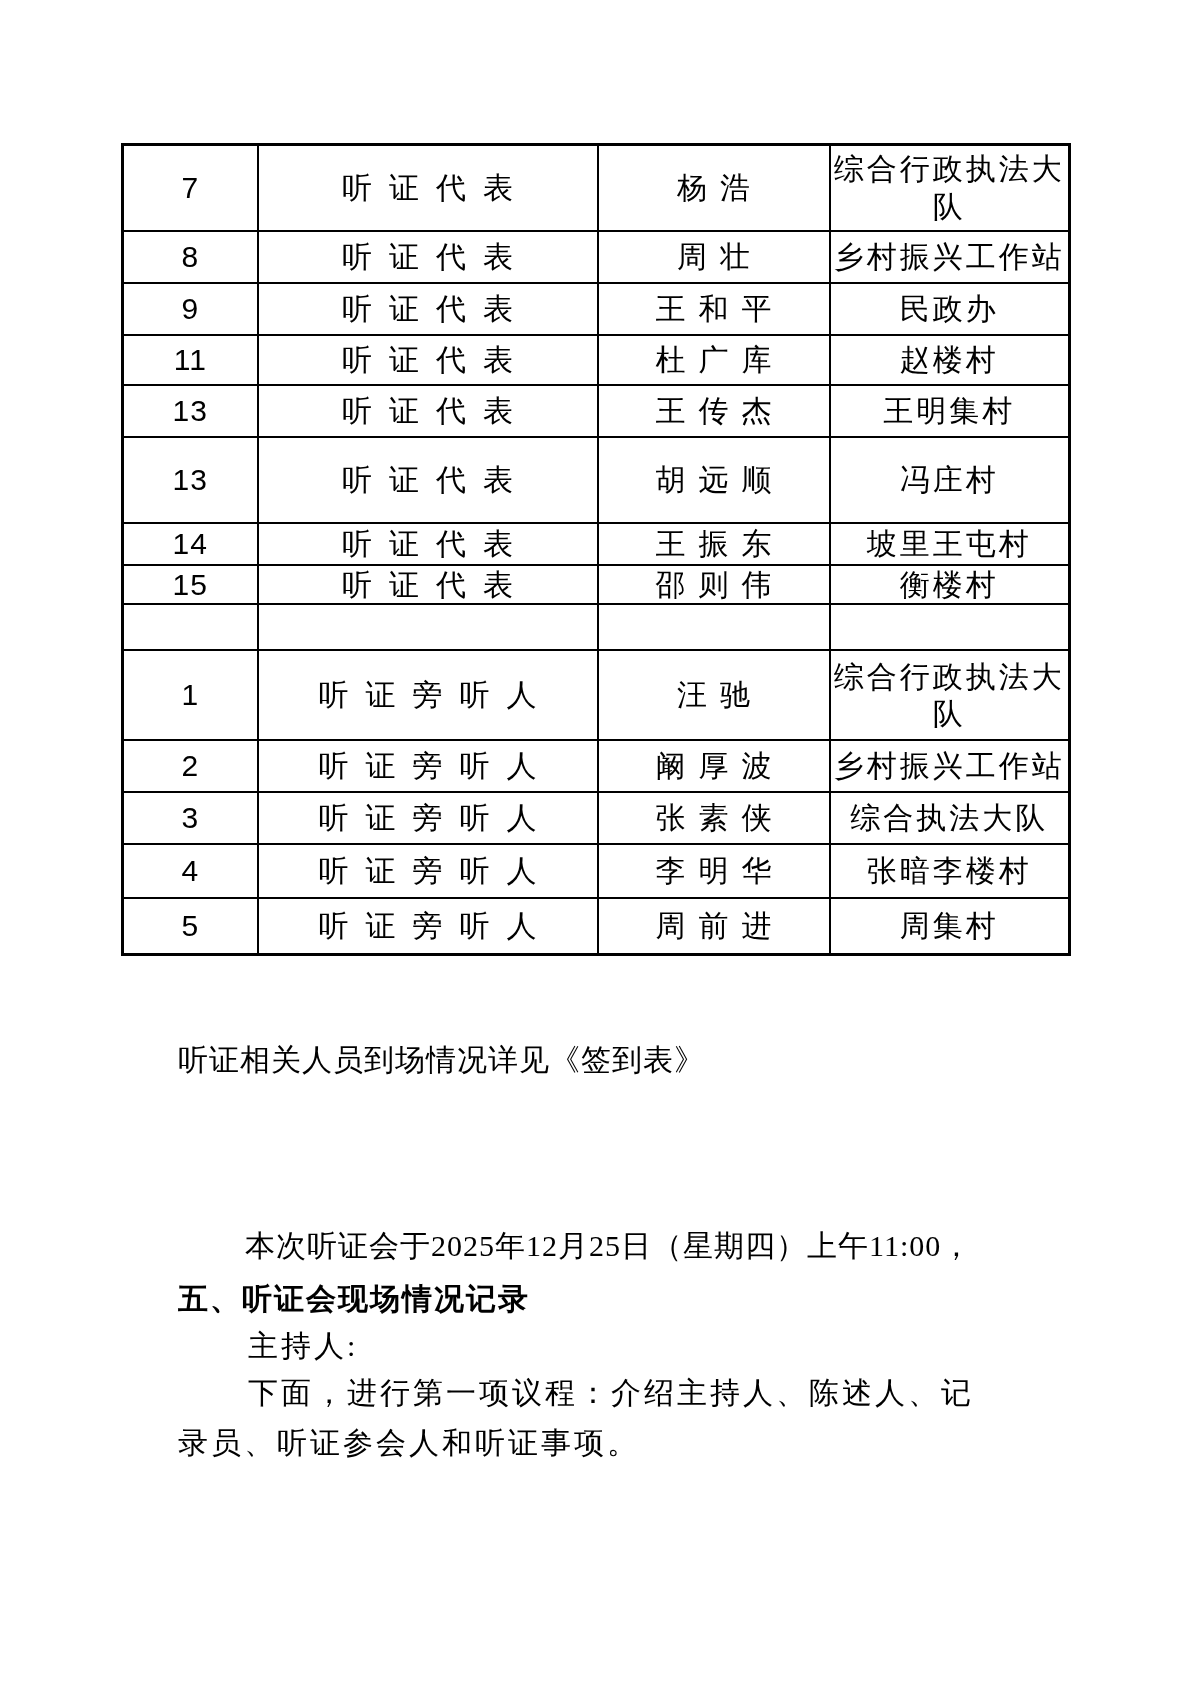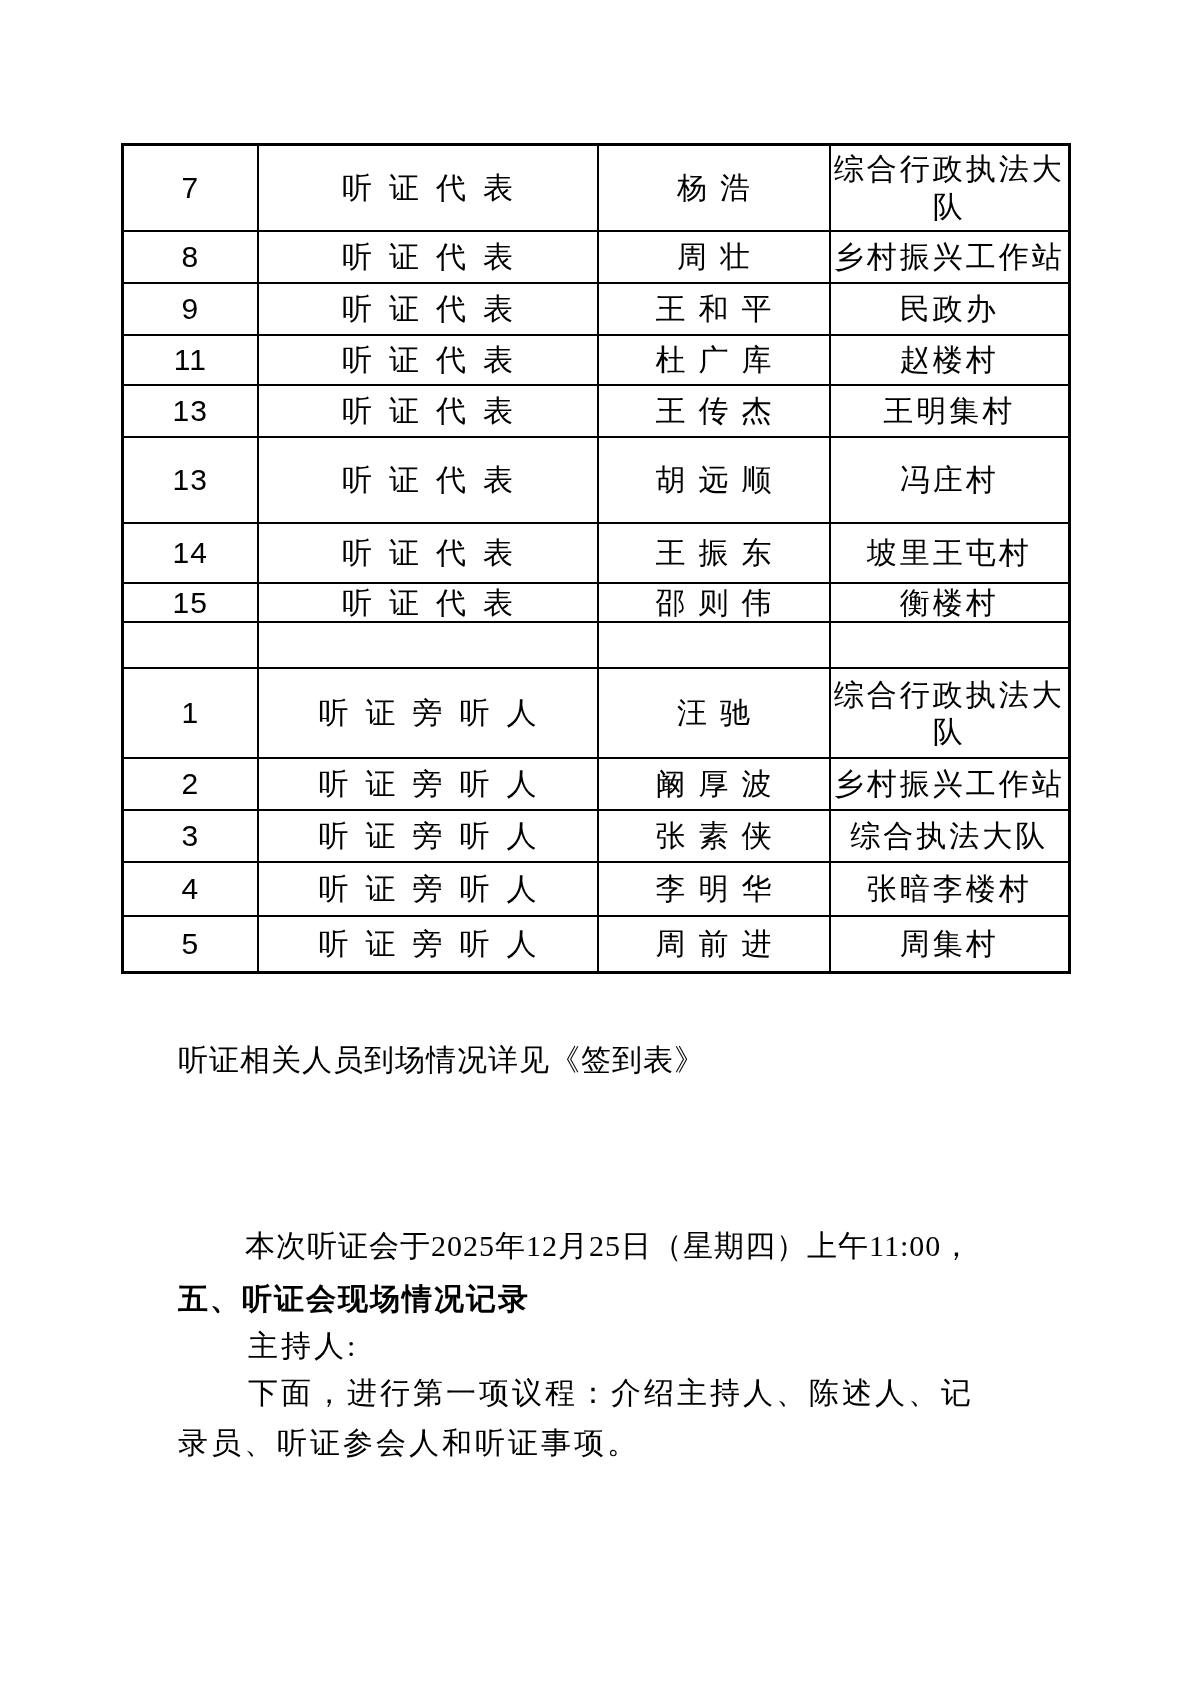--- a/index.html
+++ b/index.html
@@ -88,21 +88,21 @@
           <td class="role-cell">听证代表</td>
           <td class="name-cell">王传杰</td>
           <td class="org-cell">王明集村</td>
         </tr>
         <tr style="height: 86px;">
           <td class="seq-cell">13</td>
           <td class="role-cell">听证代表</td>
           <td class="name-cell">胡远顺</td>
           <td class="org-cell">冯庄村</td>
         </tr>
-        <tr style="height: 60px;">
+        <tr style="height: 42px;">
           <td class="seq-cell">14</td>
           <td class="role-cell">听证代表</td>
           <td class="name-cell">王振东</td>
           <td class="org-cell">坡里王屯村</td>
         </tr>
         <tr style="height: 32px;">
           <td class="seq-cell">15</td>
           <td class="role-cell">听证代表</td>
           <td class="name-cell">邵则伟</td>
           <td class="org-cell">衡楼村</td>

